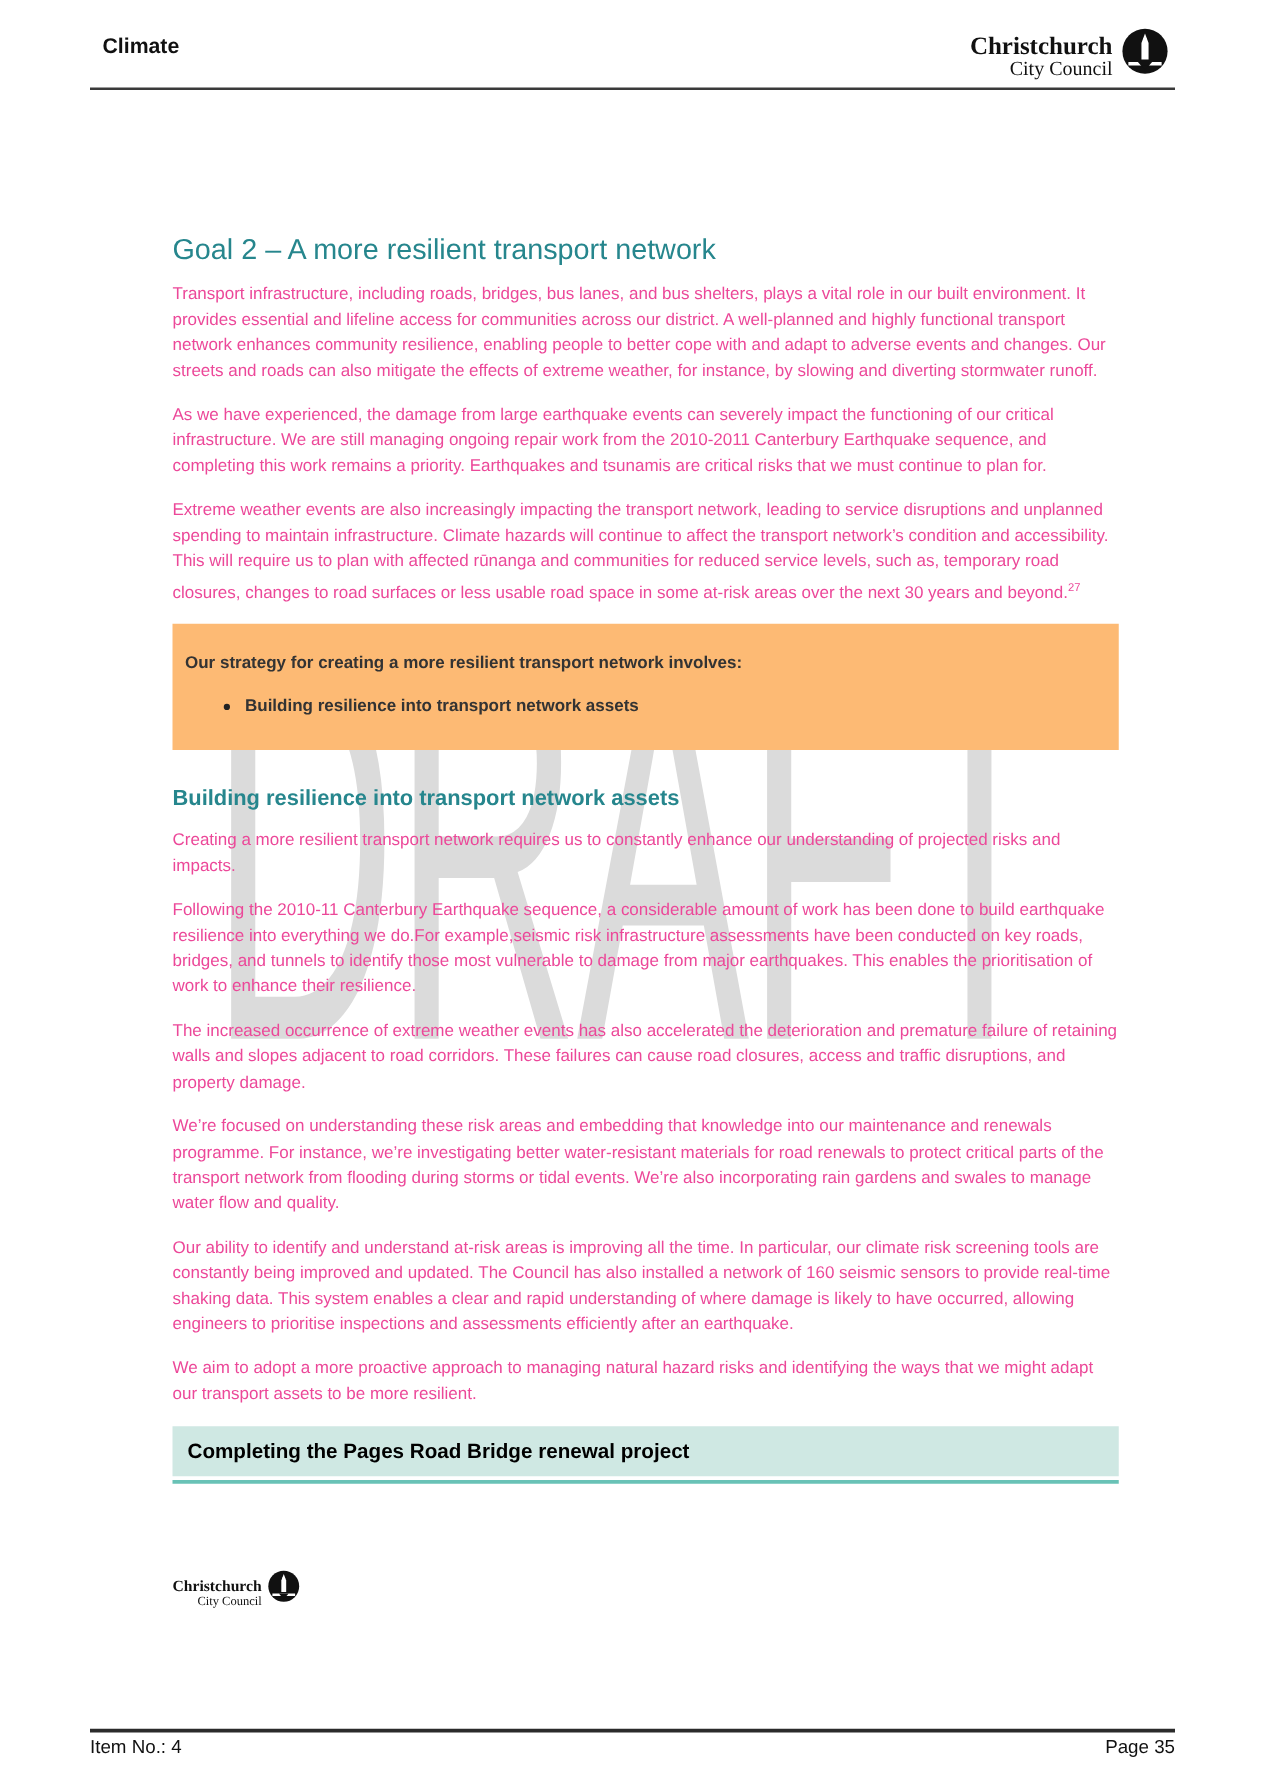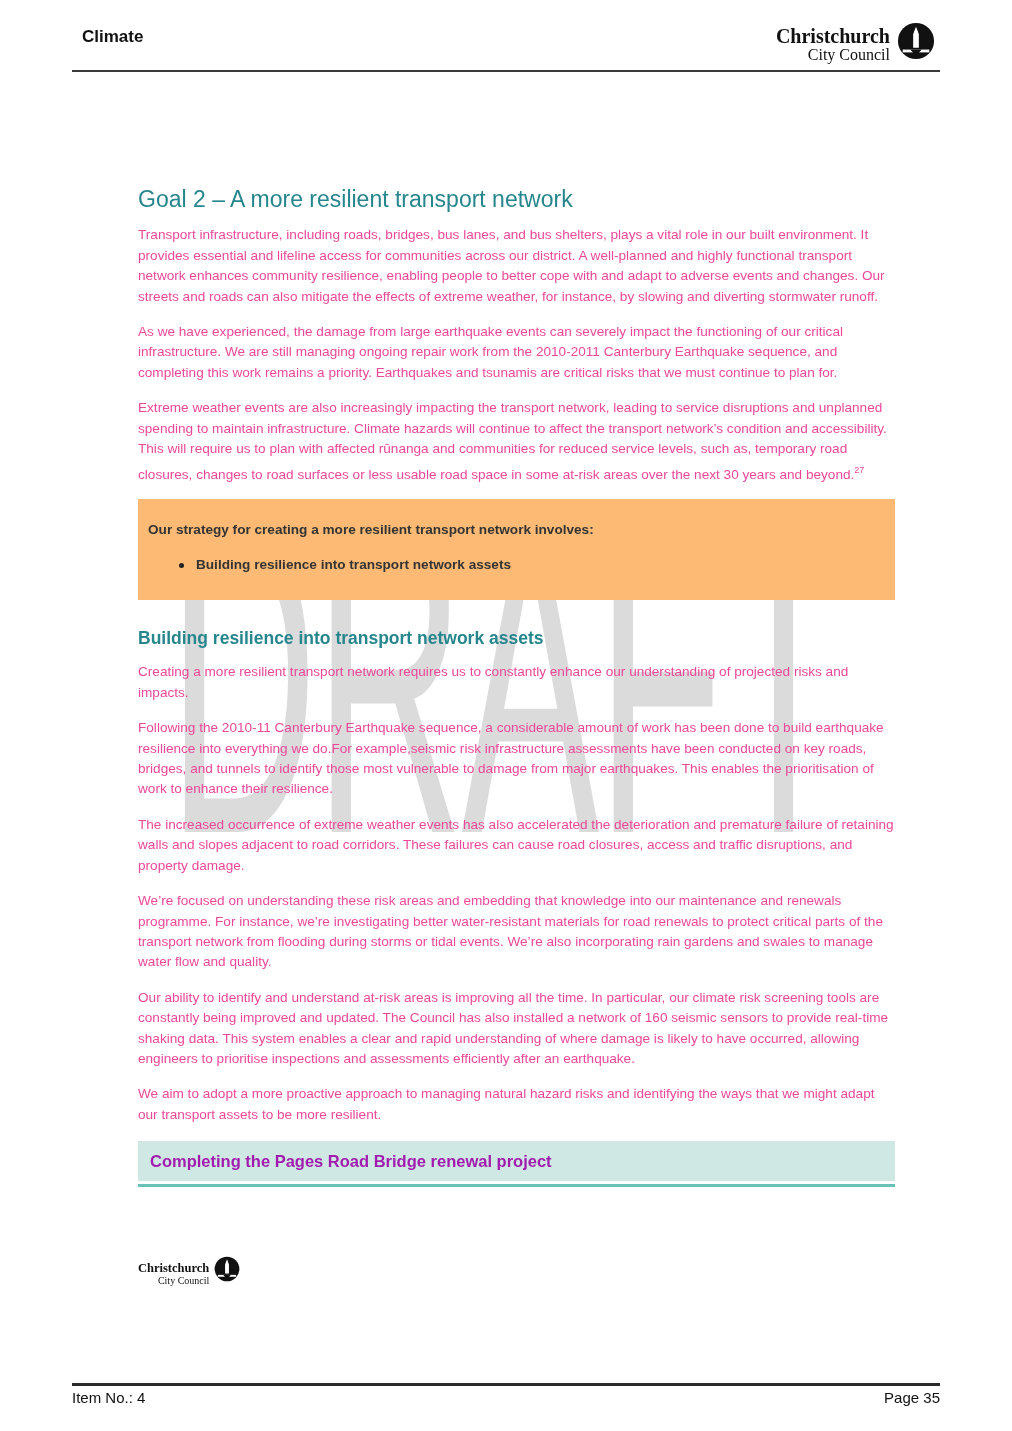--- a/index.html
+++ b/index.html
@@ -39,21 +39,21 @@
   .strategy-box ul{margin:0;padding:0 0 0 48px;list-style:none;}
   .strategy-box li{position:relative;font-size:13.6px;line-height:22px;color:#333;}
   .strategy-box li .dot{
     position:absolute;left:-17px;top:9px;width:5px;height:5px;border-radius:50%;background:#222;
   }
 
   .sub-heading{margin:28px 0 13px 0;font-size:17.5px;font-weight:bold;color:#26868d;line-height:1.2;}
 
   .banner{
     background:#cfe8e3;margin:16px 0 0 0;padding:10px 10px 9px 12px;
-    font-size:16.5px;font-weight:bold;color:#a21caf;line-height:1.25;
+    font-size:16.5px;font-weight:bold;color:#000000;line-height:1.25;
   }
   .banner-rule{height:3px;background:#69c2b6;margin-top:3px;}
 
   
   .doc-footer{
     position:absolute;left:138px;right:120px;top:1256px;z-index:1;
     display:flex;justify-content:space-between;align-items:flex-start;
   }
   .doc-footer .ftext{
     font-size:10.8px;color:#9a9a9a;letter-spacing:.5px;padding-top:8px;white-space:pre;

